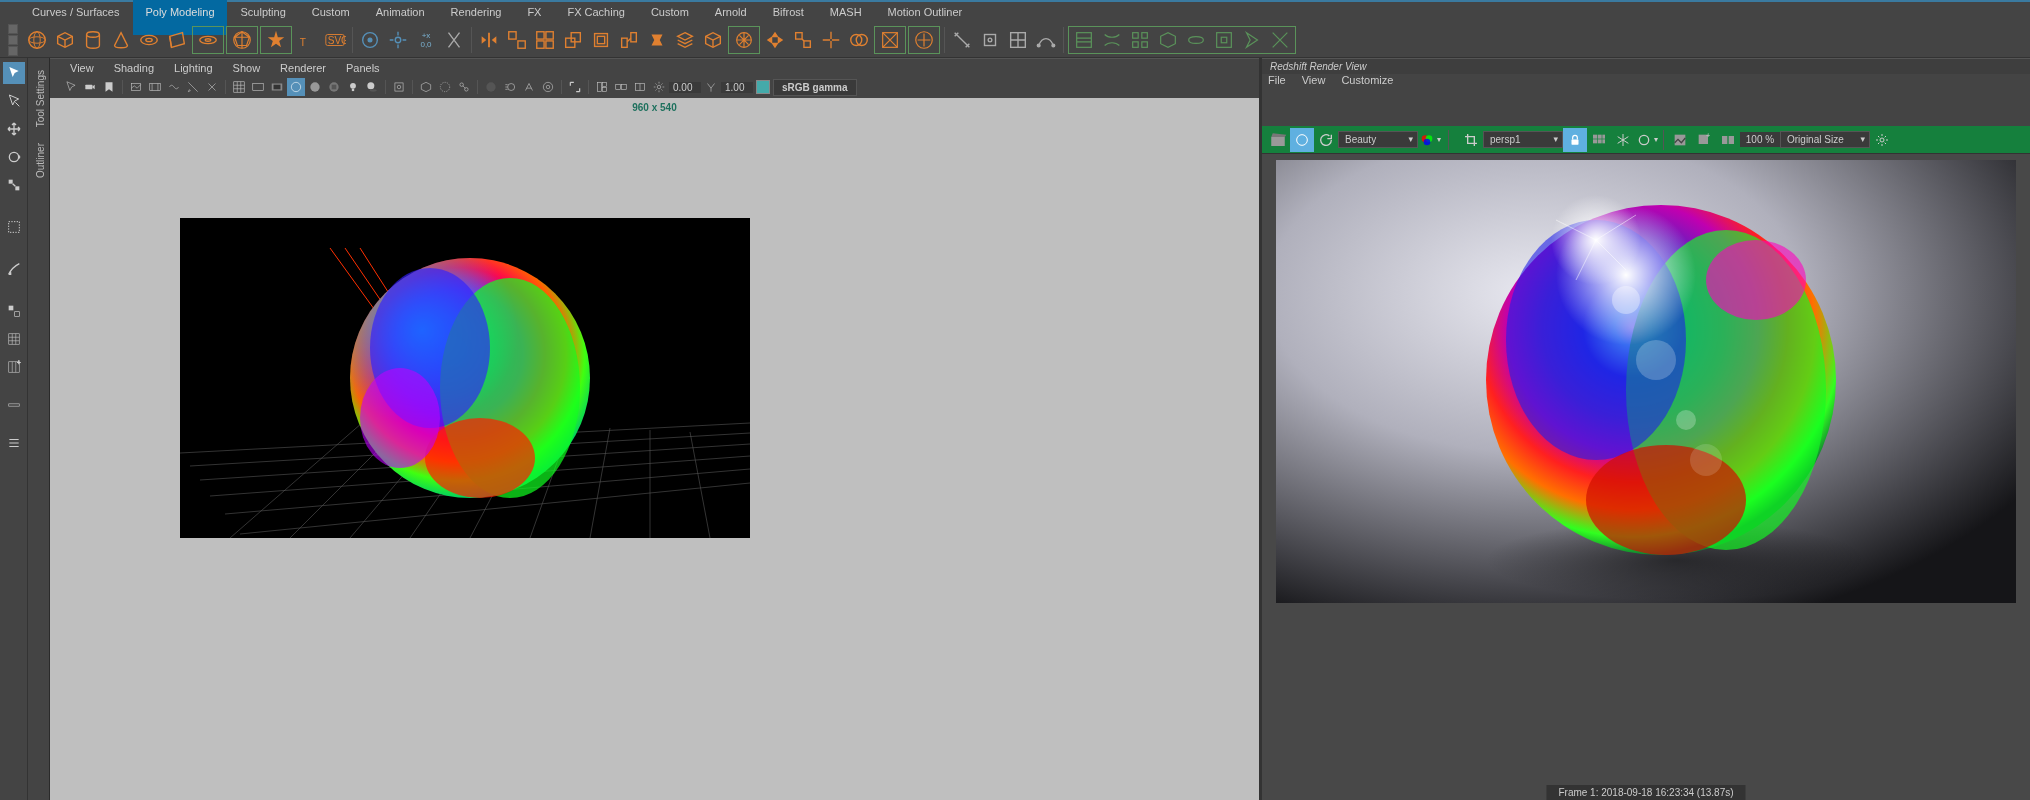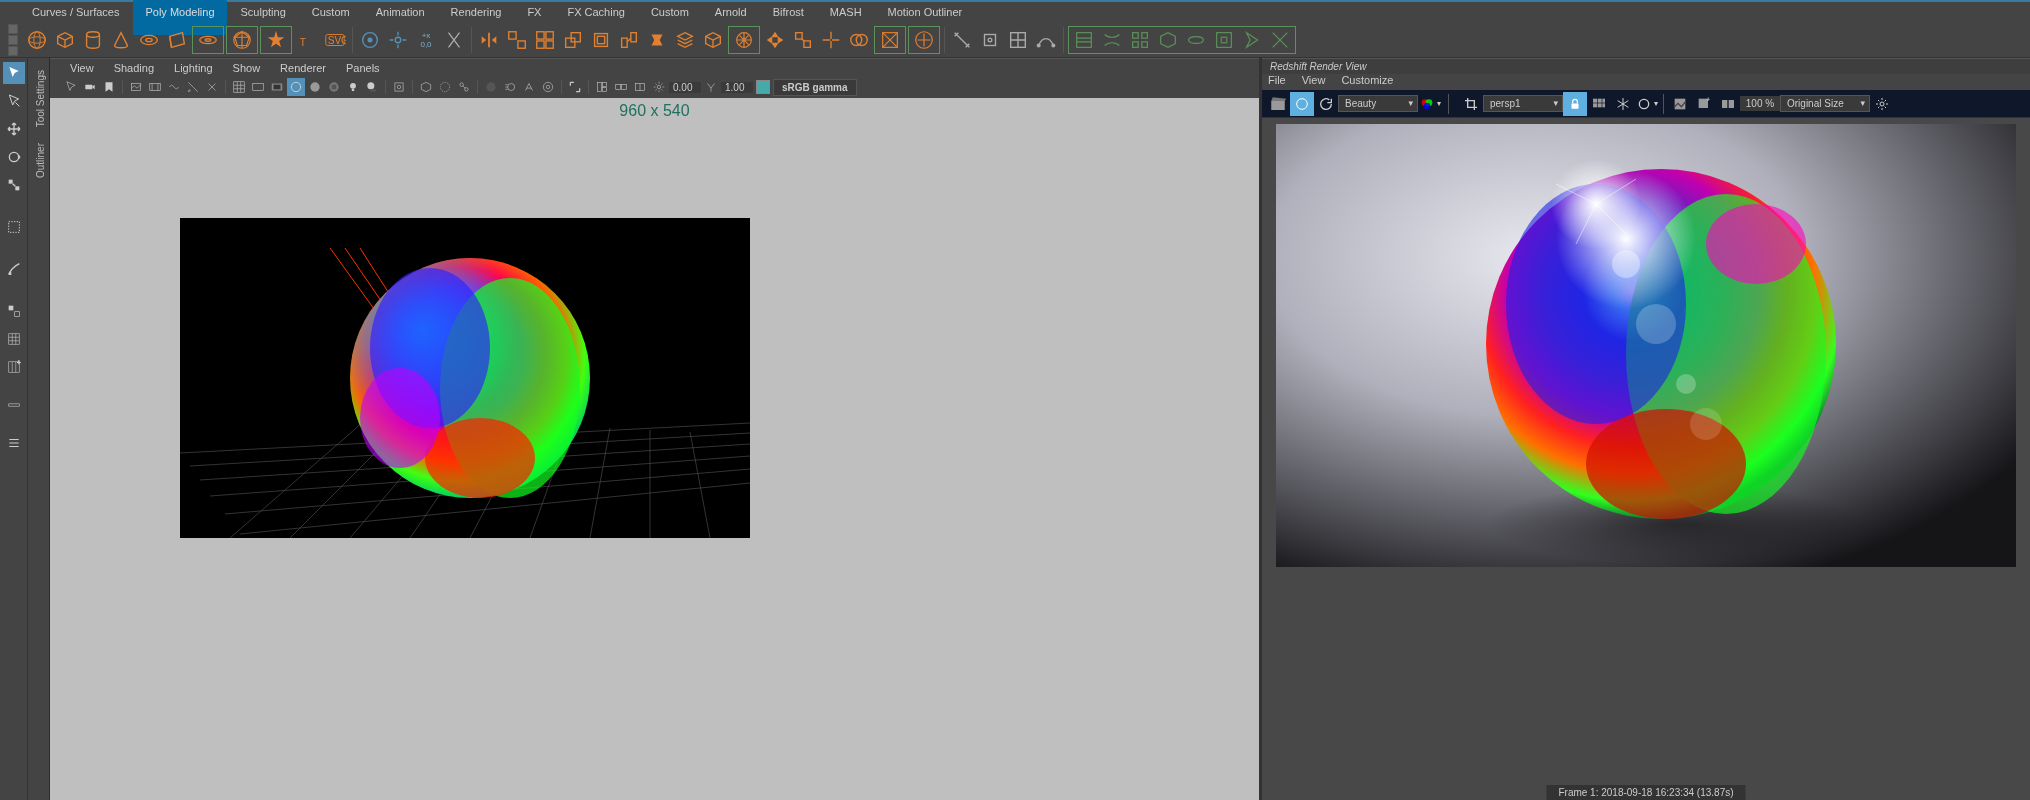--- a/index.html
+++ b/index.html
@@ -37,28 +37,28 @@
 .panel-menu { cursor: pointer; font-size: 11px; }
 .panel-toolbar { height: 22px; display: flex; align-items: center; gap: 1px; padding-left: 12px; background: #444; }
 .tb-icon { width: 18px; height: 18px; display: flex; align-items: center; justify-content: center; cursor: pointer; }
 .tb-icon svg { width: 14px; height: 14px; }
 .tb-sep { width: 1px; height: 14px; background: #555; margin: 0 3px; }
 .tb-val { font-size: 10px; color: #ccc; padding: 0 4px; background: #3a3a3a; min-width: 32px; text-align: left; }
 .tb-btn-label { background: #3a3a3a; padding: 2px 8px; font-size: 10px; color: #ccc; cursor: pointer; border: 1px solid #555; font-weight: bold; }
 .tb-sq { width:14px; height:14px; border:1px solid #888; }
 
 .viewport-canvas-wrap { flex: 1; background: #bfbfbf; position: relative; padding: 10px; }
-.resolution-label { position: absolute; top: 4px; left: 50%; transform: translateX(-50%); color: #1f715e; font-size: 16px; }
+.resolution-label { position: absolute; top: 4px; left: 50%; transform: translateX(-50%); color: #1f715e; font-size: 10px; font-weight: bold; }
 .viewport-canvas { position: absolute; left: 130px; top: 120px; width: 570px; height: 320px; background: #000; overflow: hidden; }
 
 
 .render-panel { width: 768px; background: #444; display: flex; flex-direction: column; }
 .render-title { height: 16px; background: #3e3e3e; padding: 2px 8px; font-size: 10px; color: #ccc; border-top: 1px solid #555; font-style: italic; }
 .render-menus { height: 16px; display: flex; align-items: flex-start; gap: 16px; padding-left: 6px; }
-.render-toolbar { height: 28px; display: flex; align-items: center; padding: 0 4px; background: #0f172a; border-bottom: 1px solid #333; }
+.render-toolbar { height: 28px; display: flex; align-items: center; padding: 0 4px; background: #15803d; border-bottom: 1px solid #333; margin-top: 36px; }
 .rt-btn { width: 24px; height: 24px; display: flex; align-items: center; justify-content: center; cursor: pointer; }
 .rt-btn.active { background: #5fb0e0; }
 .rt-dropdown { background: #3a3a3a; color: #ccc; border: 1px solid #555; padding: 2px 20px 2px 6px; font-size: 10px; min-width: 80px; position: relative; cursor: pointer; }
 .rt-dropdown::after { content: '▾'; position: absolute; right: 4px; top: 2px; font-size: 9px; }
 .rt-text { background: #3a3a3a; padding: 2px 4px; font-size: 10px; min-width: 40px; text-align: center; }
 
 .render-canvas-wrap { flex: 1; background: #484848; position: relative; padding: 6px; }
 .render-canvas { width: 740px; height: 443px; background: #1a1a1f; position: relative; overflow: hidden; margin: 0 auto; }
 
 .render-status-bar { position: absolute; bottom: 0; left: 50%; transform: translateX(-50%); font-size: 10px; color: #ccc; background: #333; padding: 2px 12px; white-space: nowrap; }

